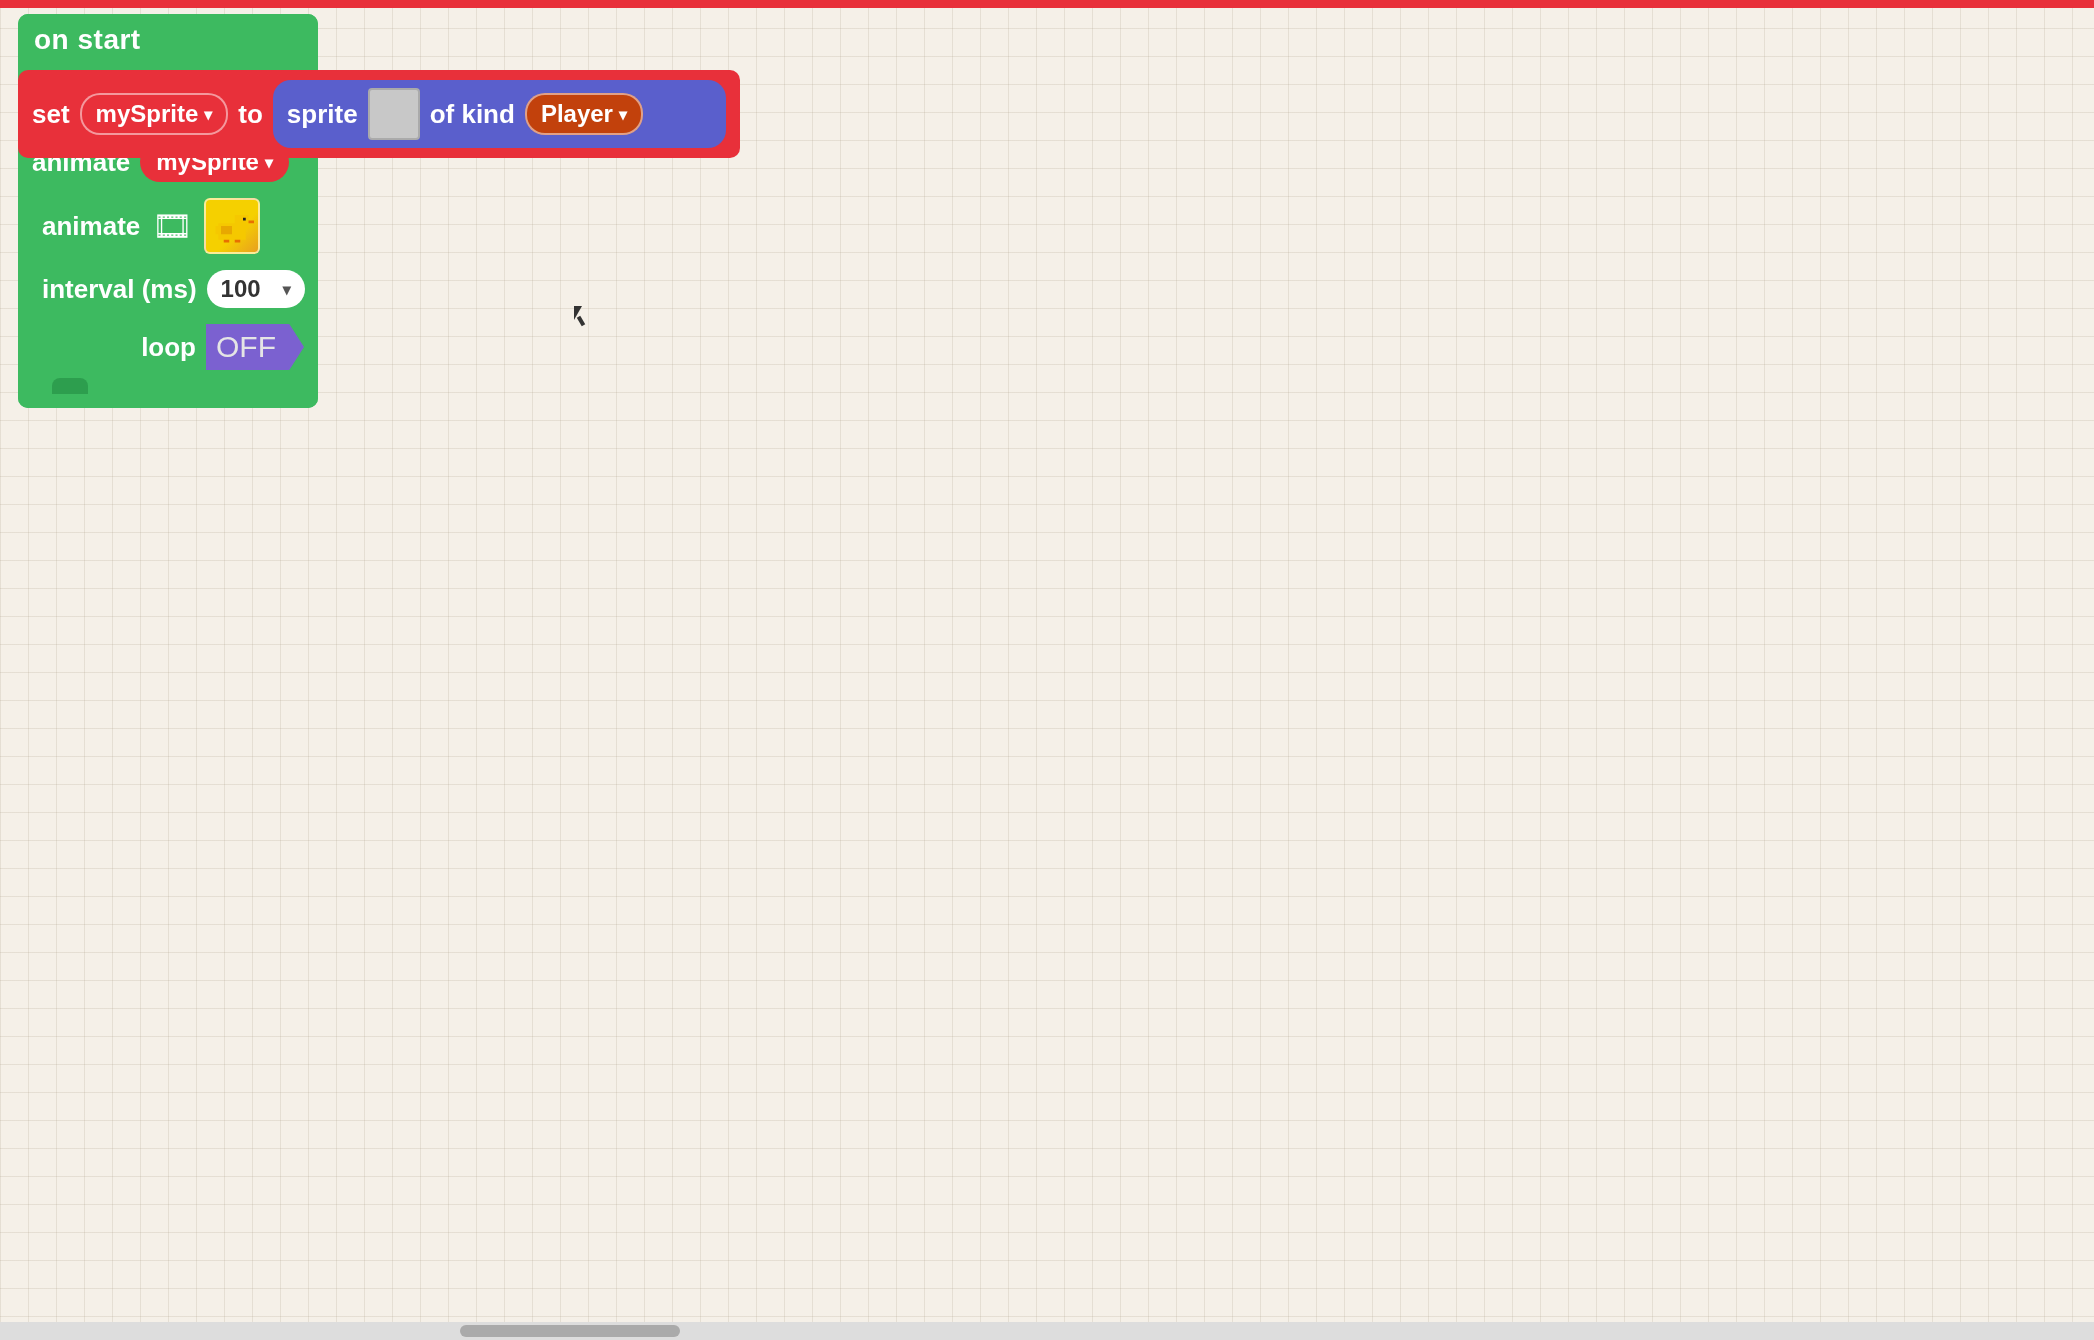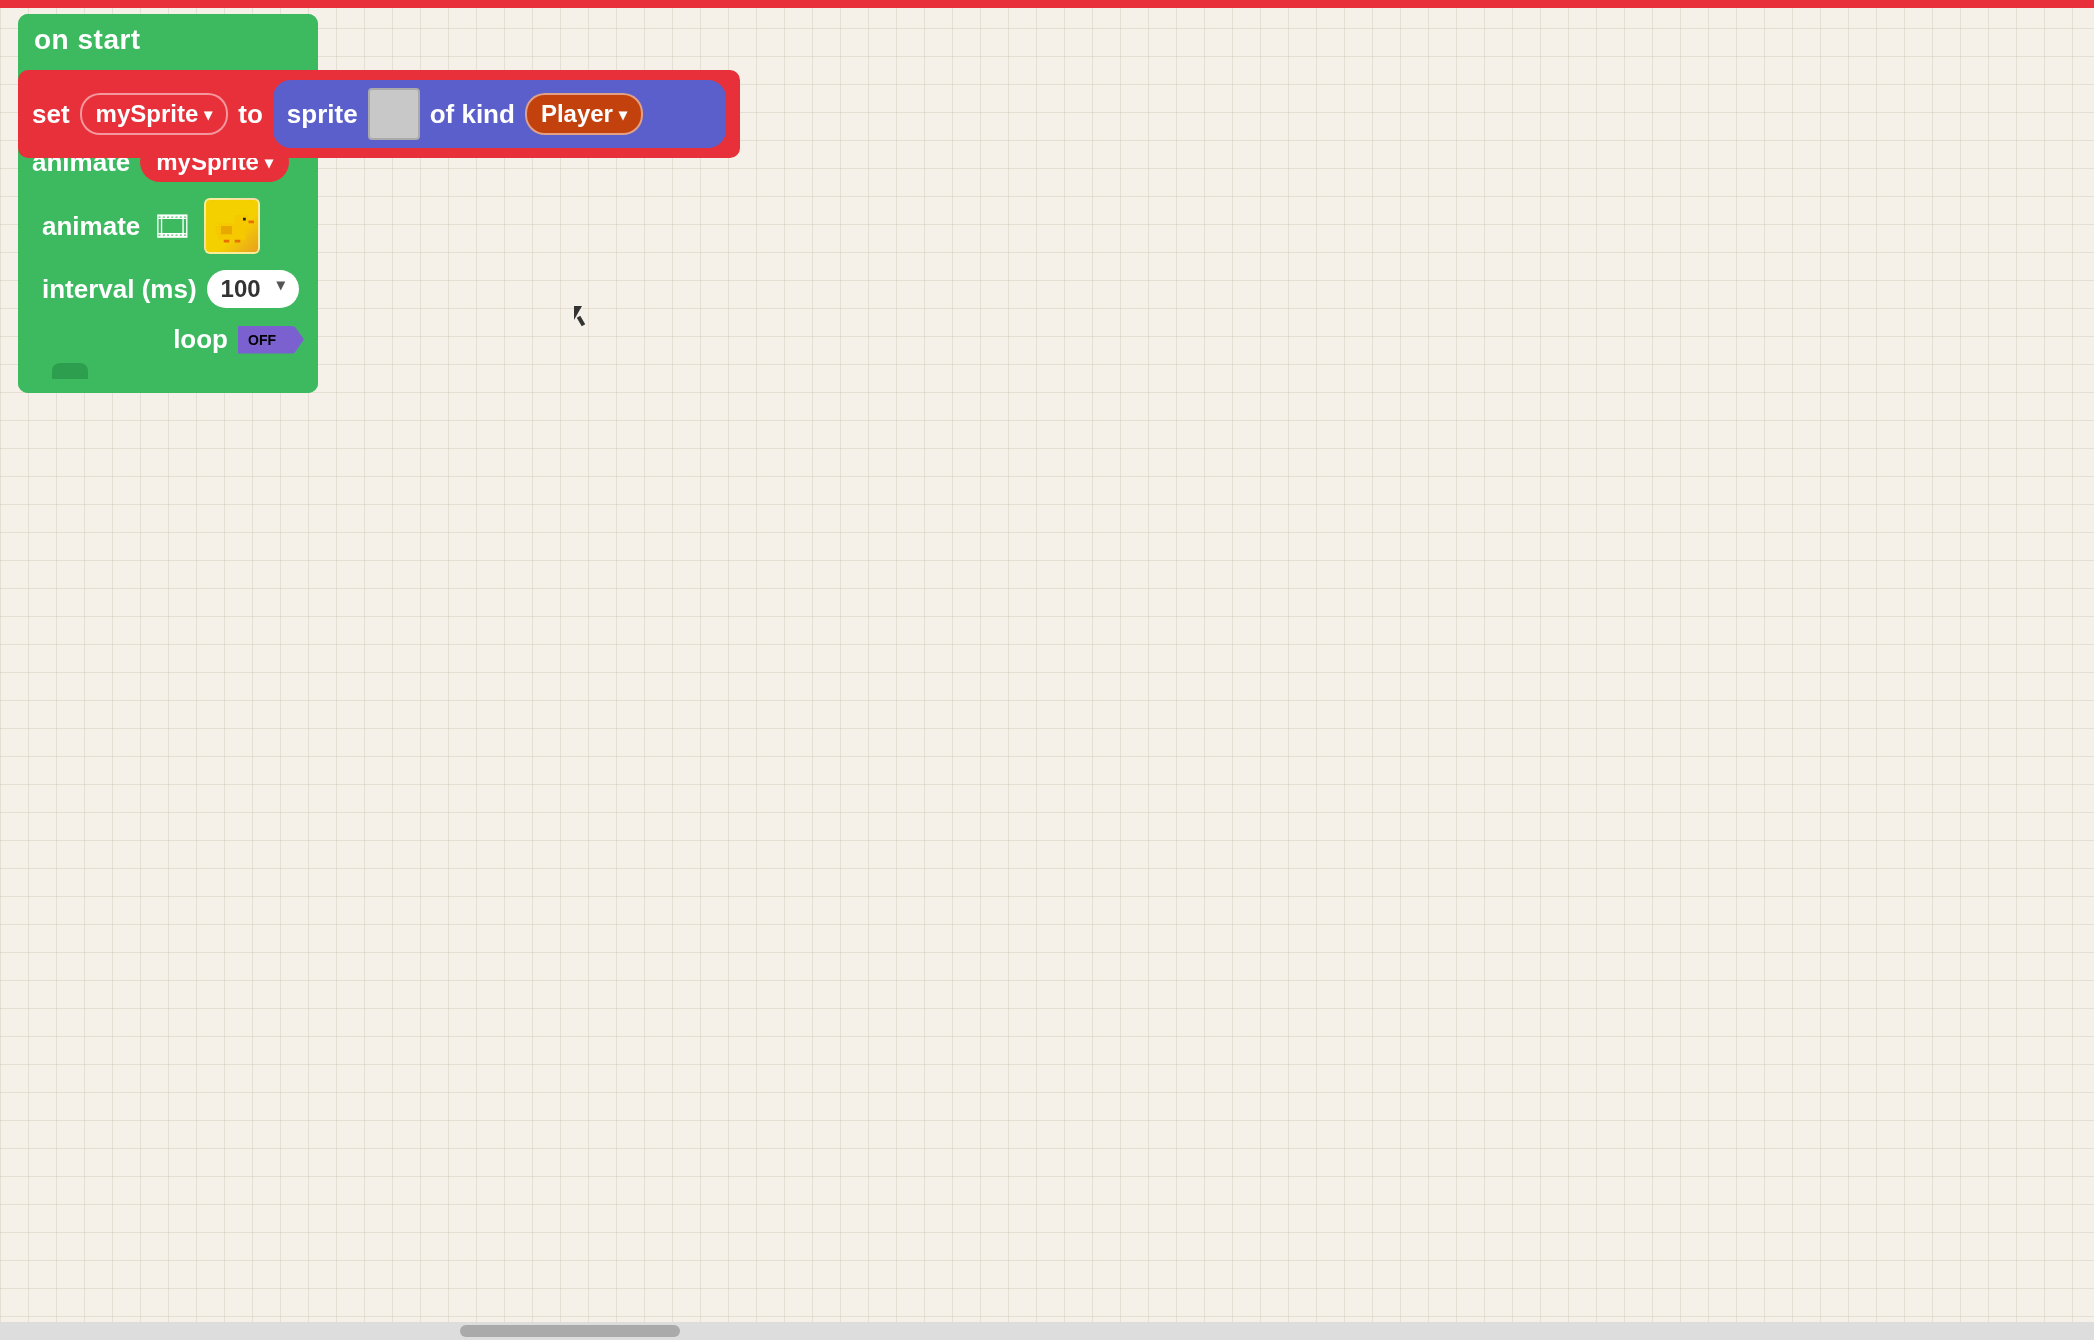--- a/index.html
+++ b/index.html
@@ -244,21 +244,22 @@
 
     
     .value-dropdown {
       background-color: white;
       border-radius: 20px;
       padding: 5px 14px;
       color: #333;
       font-size: 24px;
       font-weight: bold;
       display: flex;
-      gap: 16px;
+      align-items: center;
+      gap: 22px;
       cursor: pointer;
     }
 
     .value-dropdown .dropdown-arrow {
       color: #555;
     }
 
     
     .loop-row {
       display: flex;
@@ -267,23 +268,23 @@
       padding-left: 10px;
       margin-bottom: 8px;
       justify-content: flex-end;
     }
 
     
     .off-toggle {
       background-color: #7b61d0;
       border-radius: 0 16px 16px 0;
       padding: 6px 18px 6px 10px;
-      color: #000000;
-      font-size: 14px;
-      font-weight: bold;
+      color: #e5e5e5;
+      font-size: 30px;
+      font-weight: normal;
       display: flex;
       align-items: center;
       position: relative;
       cursor: pointer;
       clip-path: polygon(0% 0%, 85% 0%, 100% 50%, 85% 100%, 0% 100%);
       padding-right: 28px;
     }
 
     
     .cursor {

